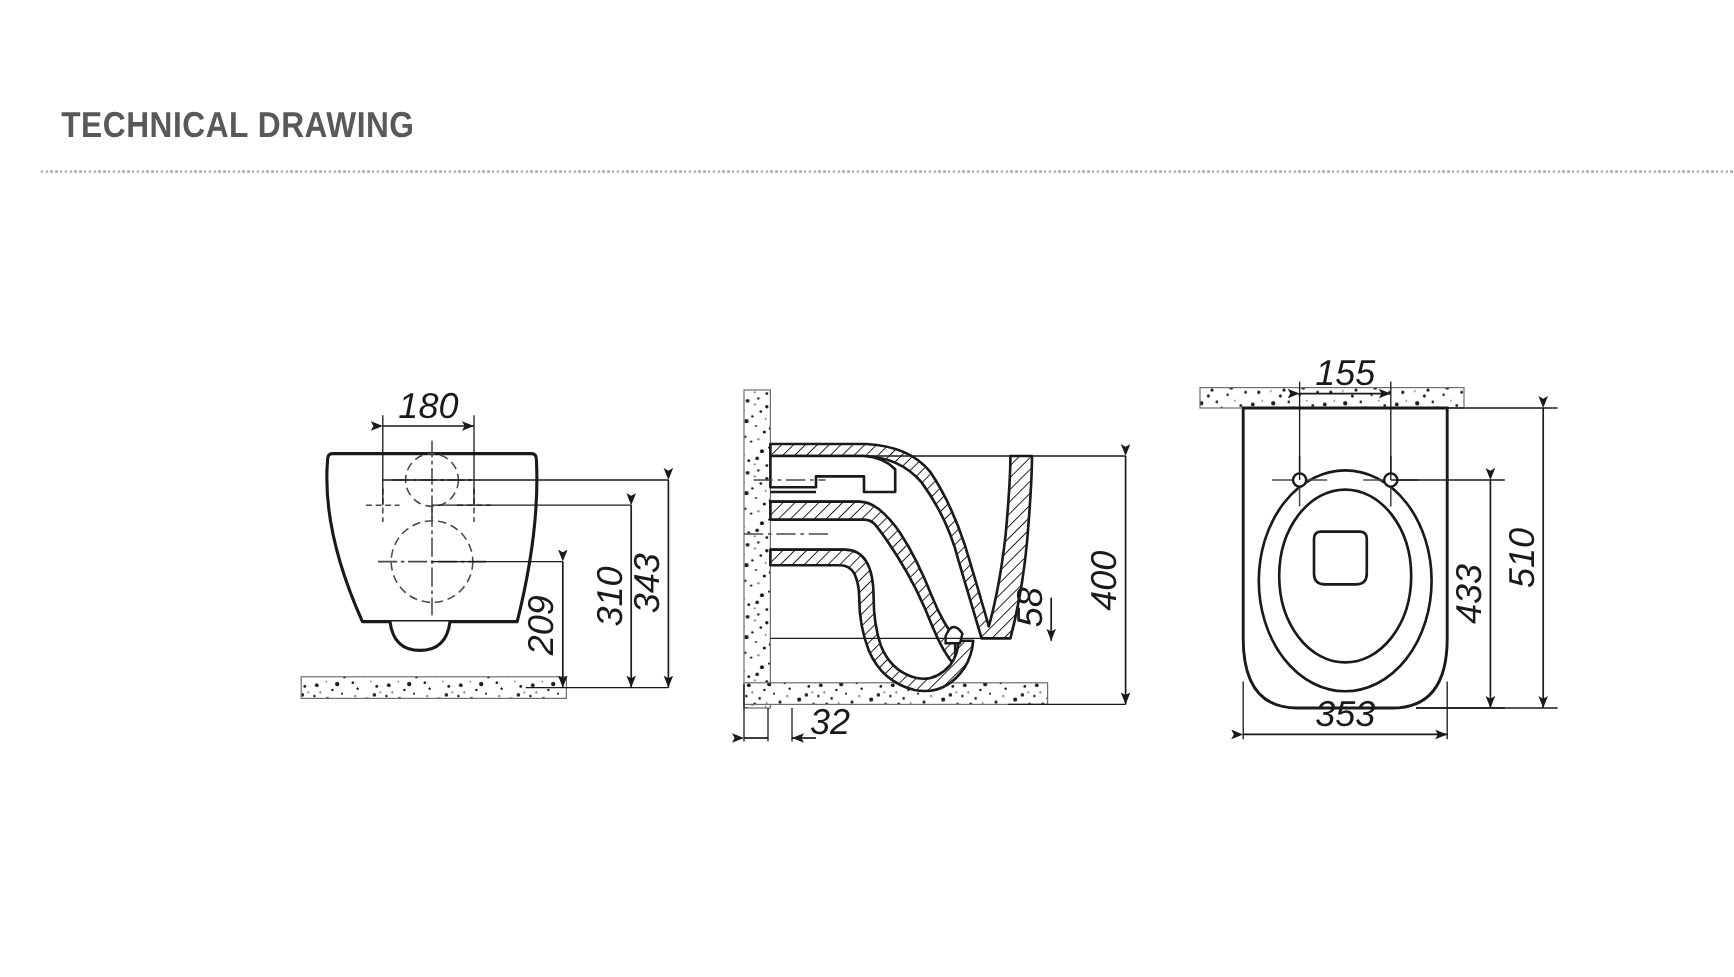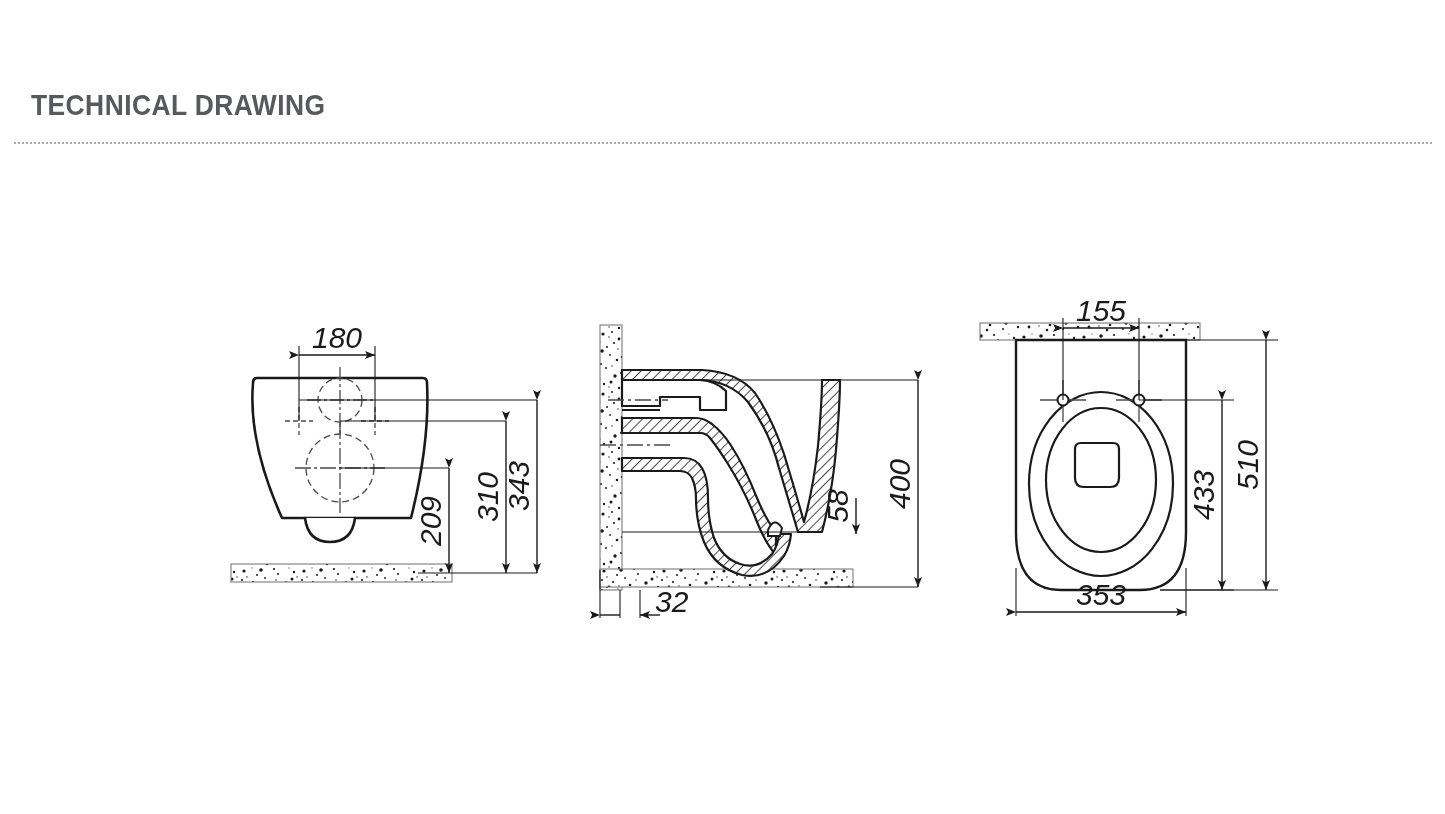--- a/index.html
+++ b/index.html
@@ -13,20 +13,21 @@
     height: 814px;
     font-family: "Liberation Sans", sans-serif;
     overflow: hidden;
     position: relative;
   }
   #page {
     position: relative;
     width: 1414px;
     height: 814px;
     background: #ffffff;
+    margin-left: 20px;
   }
   .header {
     position: absolute;
     left: 0;
     top: 0;
     width: 1445px;
     height: 150px;
   }
   .page-title {
     position: absolute;

